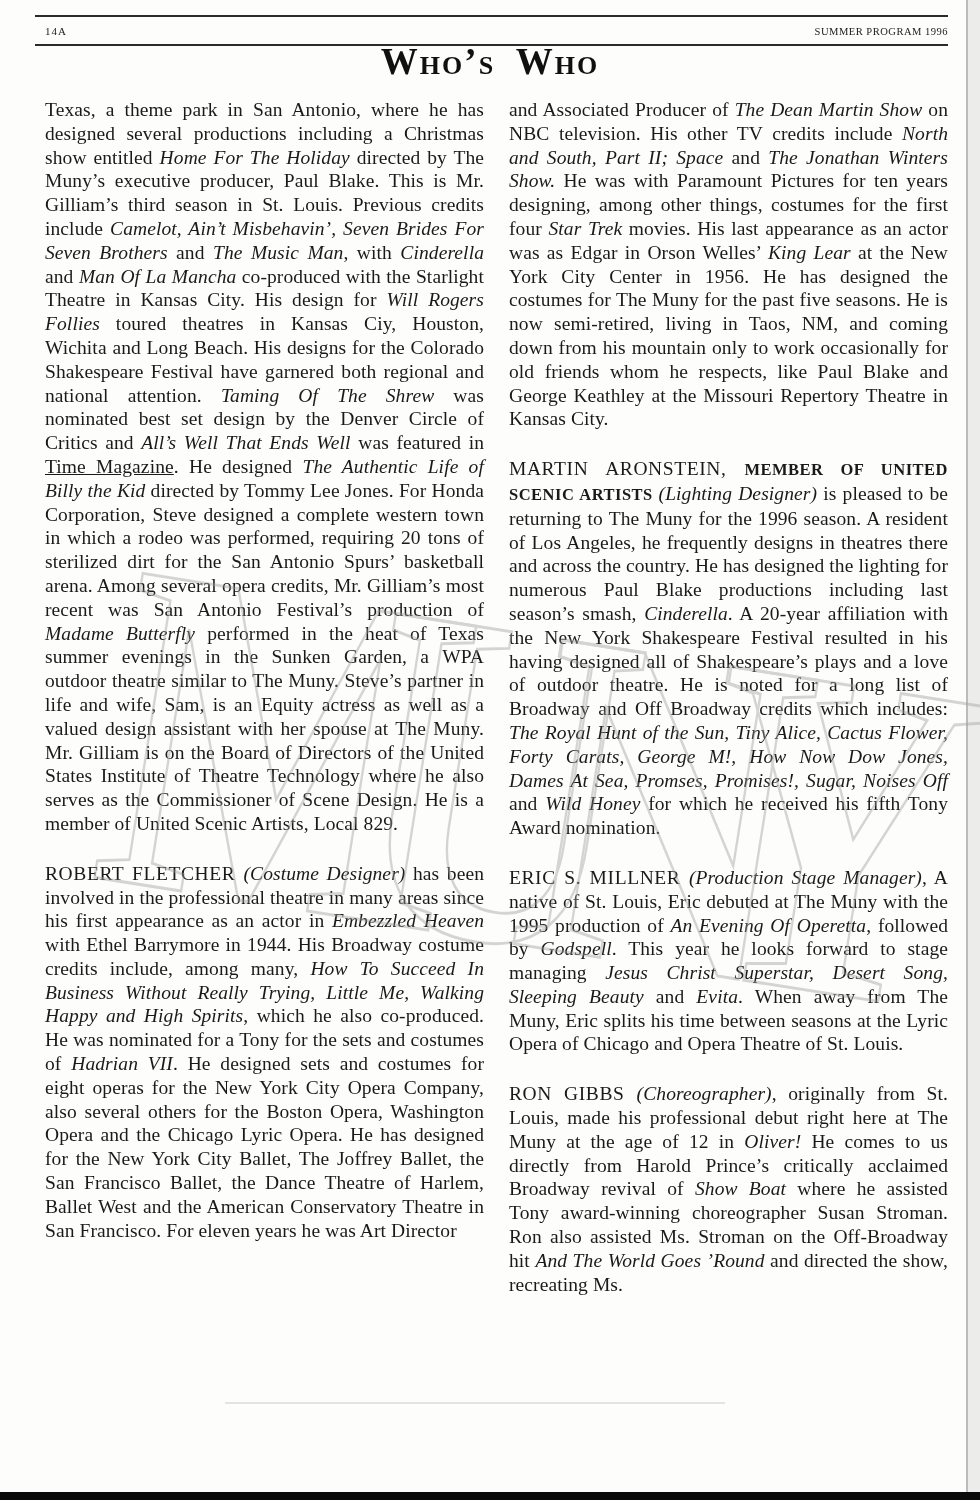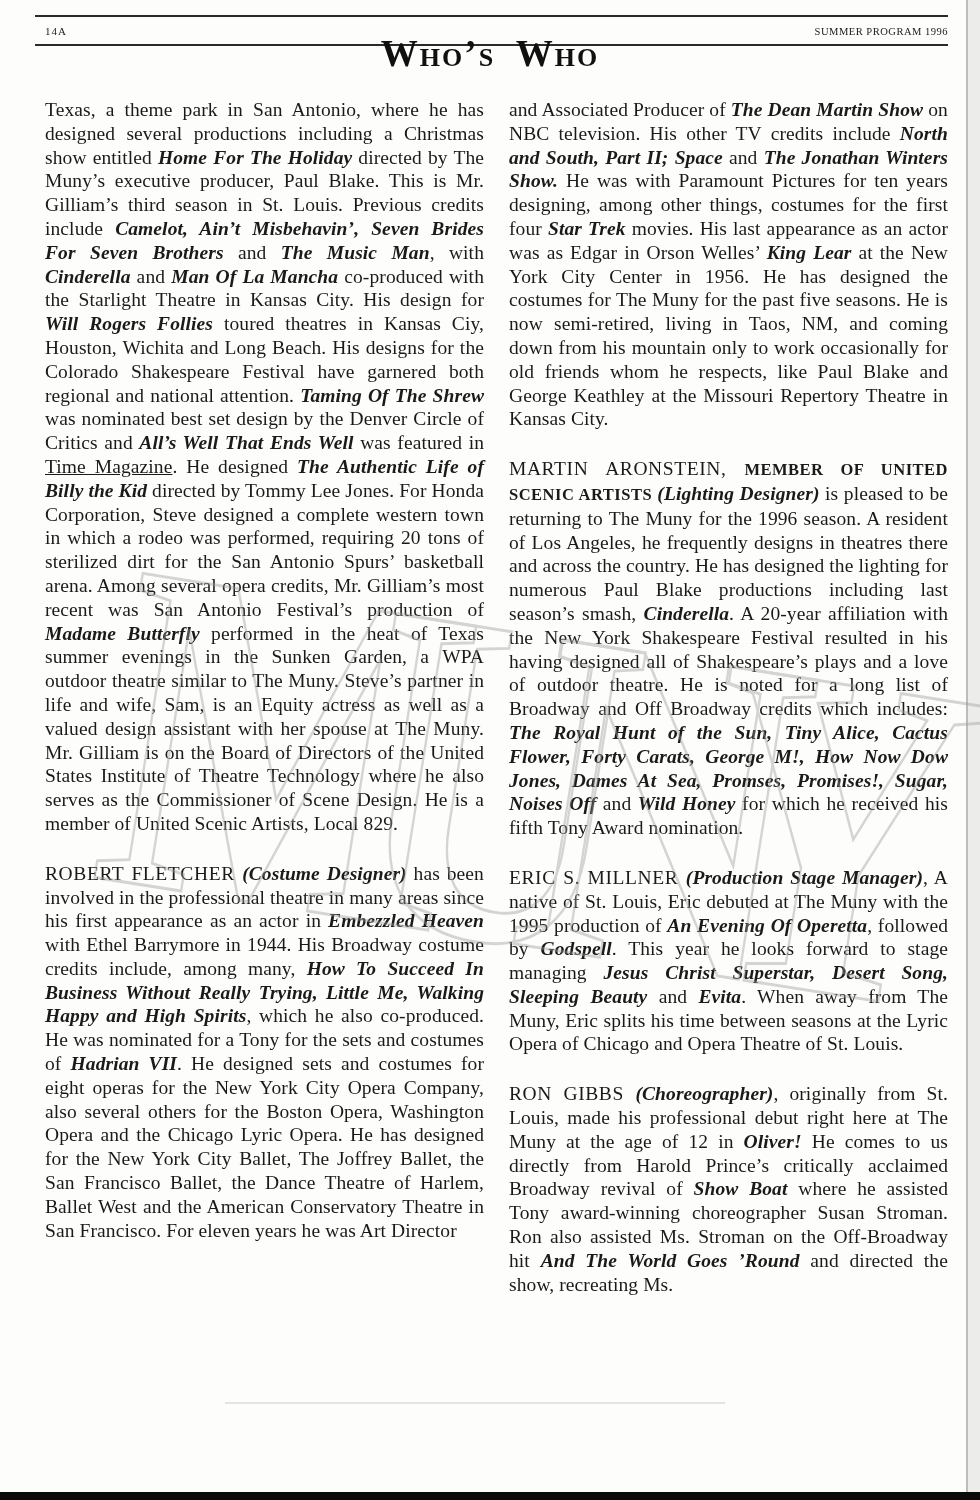--- a/index.html
+++ b/index.html
@@ -13,37 +13,37 @@
   .rule-top{top:15px;height:2px;}
   .rule-mid{top:44px;height:2px;}
   .header-row{
     position:absolute;top:19px;left:45px;width:903px;height:24px;
     display:flex;justify-content:space-between;align-items:center;
     font-size:11px;letter-spacing:1px;color:#1c1c1c;
   }
   .prog{letter-spacing:.5px;transform:scaleX(.96);transform-origin:right center;}
   
   .page-title{
-    position:absolute;top:32px;left:0;width:100%;text-align:center;
+    position:absolute;top:40px;left:0;width:100%;text-align:center;
     font-variant:small-caps;font-weight:bold;font-size:37px;
     letter-spacing:2px;word-spacing:10px;color:#101010;
   }
   
   .columns{
     position:absolute;top:98px;left:45px;width:903px;
     display:flex;gap:24px;z-index:1;justify-content:space-between;
   }
   .col{
     width:439px;text-align:justify;
     font-size:19.5px;line-height:23.8px;color:#1a1a1a;
     letter-spacing:.1px;
   }
   .para{margin:0 0 26px 0;}
   .s-n{font-style:normal;}
-  .s-i{font-style:italic;font-weight:bold;}
+  .s-i{font-style:italic;}
   .s-b{font-weight:normal;letter-spacing:.6px;}
   .s-sc{font-weight:bold;font-size:16.5px;letter-spacing:.5px;}
   .s-u{text-decoration:underline;}
   
   .watermark{
     position:absolute;top:545px;left:-40px;width:1060px;
     text-align:center;z-index:3;pointer-events:none;
     font-family:"Liberation Serif", serif;font-weight:bold;
     font-size:470px;line-height:1;letter-spacing:-.27em;
     color:transparent;-webkit-text-stroke:3px #9e9e9e;

